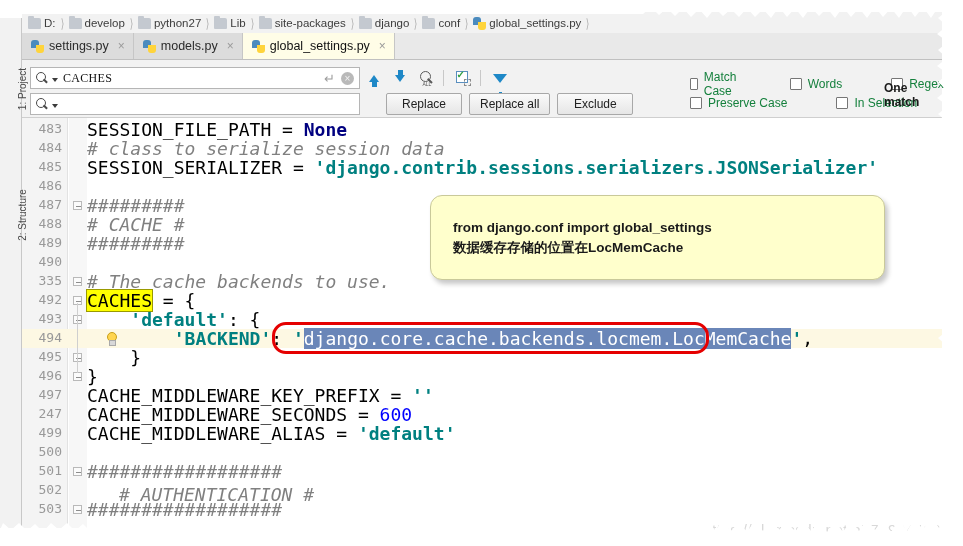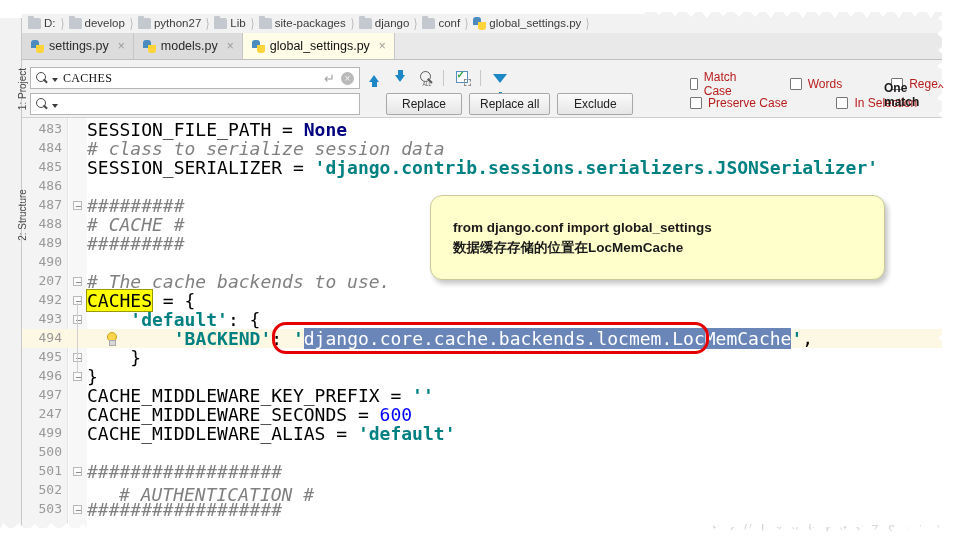--- a/index.html
+++ b/index.html
@@ -209,21 +209,21 @@
     font-size: 12px; color: #222; display: flex;
     align-items: center; justify-content: center; margin-right: 7px;
     font-family: "Liberation Sans", sans-serif;
   }
 
   .optgroup { position: absolute; display: flex; align-items: center; }
   .opt1 { left: 635px; top: 10px; }
   .opt2 { left: 635px; top: 36px; }
   .chk {
     display: flex; align-items: center; margin-right: 16px;
-    font-size: 12px; color: #b91c1c; padding-left: 33px;
+    font-size: 12px; color: #15803d; padding-left: 33px;
   }
   .chkbox {
     width: 12px; height: 12px; border: 1px solid #767676;
     background: #fff; margin-right: 6px; border-radius: 1px;
   }
   .matchcount {
     position: absolute; left: 862px; top: 21px;
     font-size: 12px; font-weight: bold; color: #1a1a1a;
   }
 
@@ -513,21 +513,21 @@
       </div>
     <div id="gutterNums">
         <div class="ln" style="top: 3px;">483</div>
         <div class="ln" style="top: 22px;">484</div>
         <div class="ln" style="top: 41px;">485</div>
         <div class="ln" style="top: 60px;">486</div>
         <div class="ln" style="top: 79px;">487</div>
         <div class="ln" style="top: 98px;">488</div>
         <div class="ln" style="top: 117px;">489</div>
         <div class="ln" style="top: 136px;">490</div>
-        <div class="ln" style="top: 155px;">207</div>
+        <div class="ln" style="top: 155px;">335</div>
         <div class="ln" style="top: 174px;">492</div>
         <div class="ln" style="top: 193px;">493</div>
         <div class="ln" style="top: 212px;">494</div>
         <div class="ln" style="top: 231px;">495</div>
         <div class="ln" style="top: 250px;">496</div>
         <div class="ln" style="top: 269px;">497</div>
         <div class="ln" style="top: 288px;">247</div>
         <div class="ln" style="top: 307px;">499</div>
         <div class="ln" style="top: 326px;">500</div>
         <div class="ln" style="top: 345px;">501</div>

